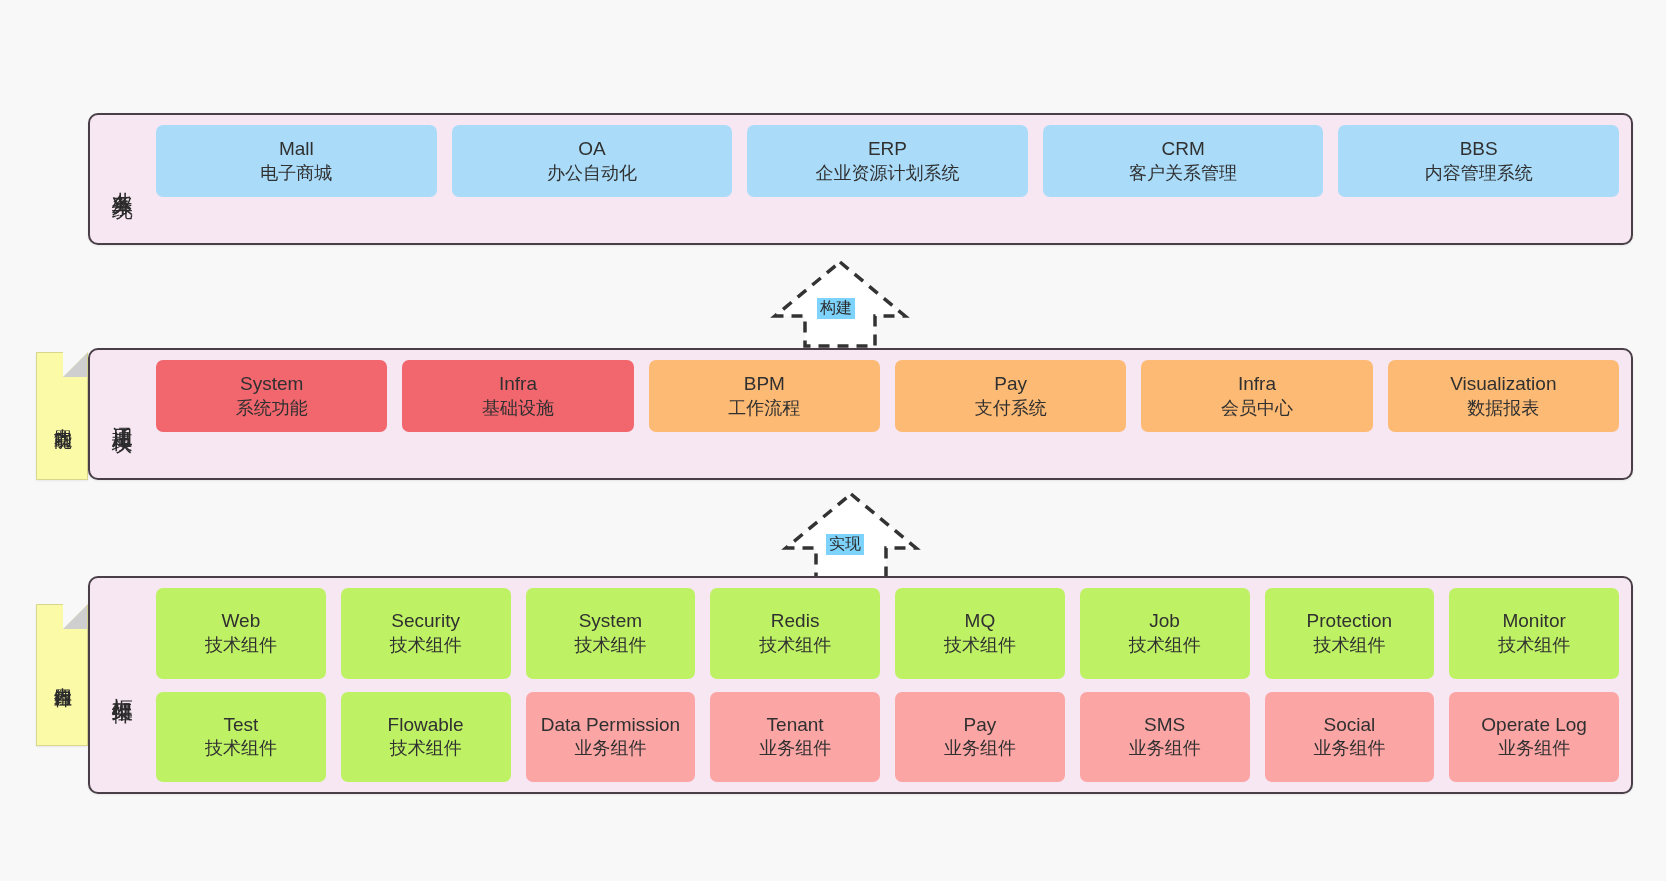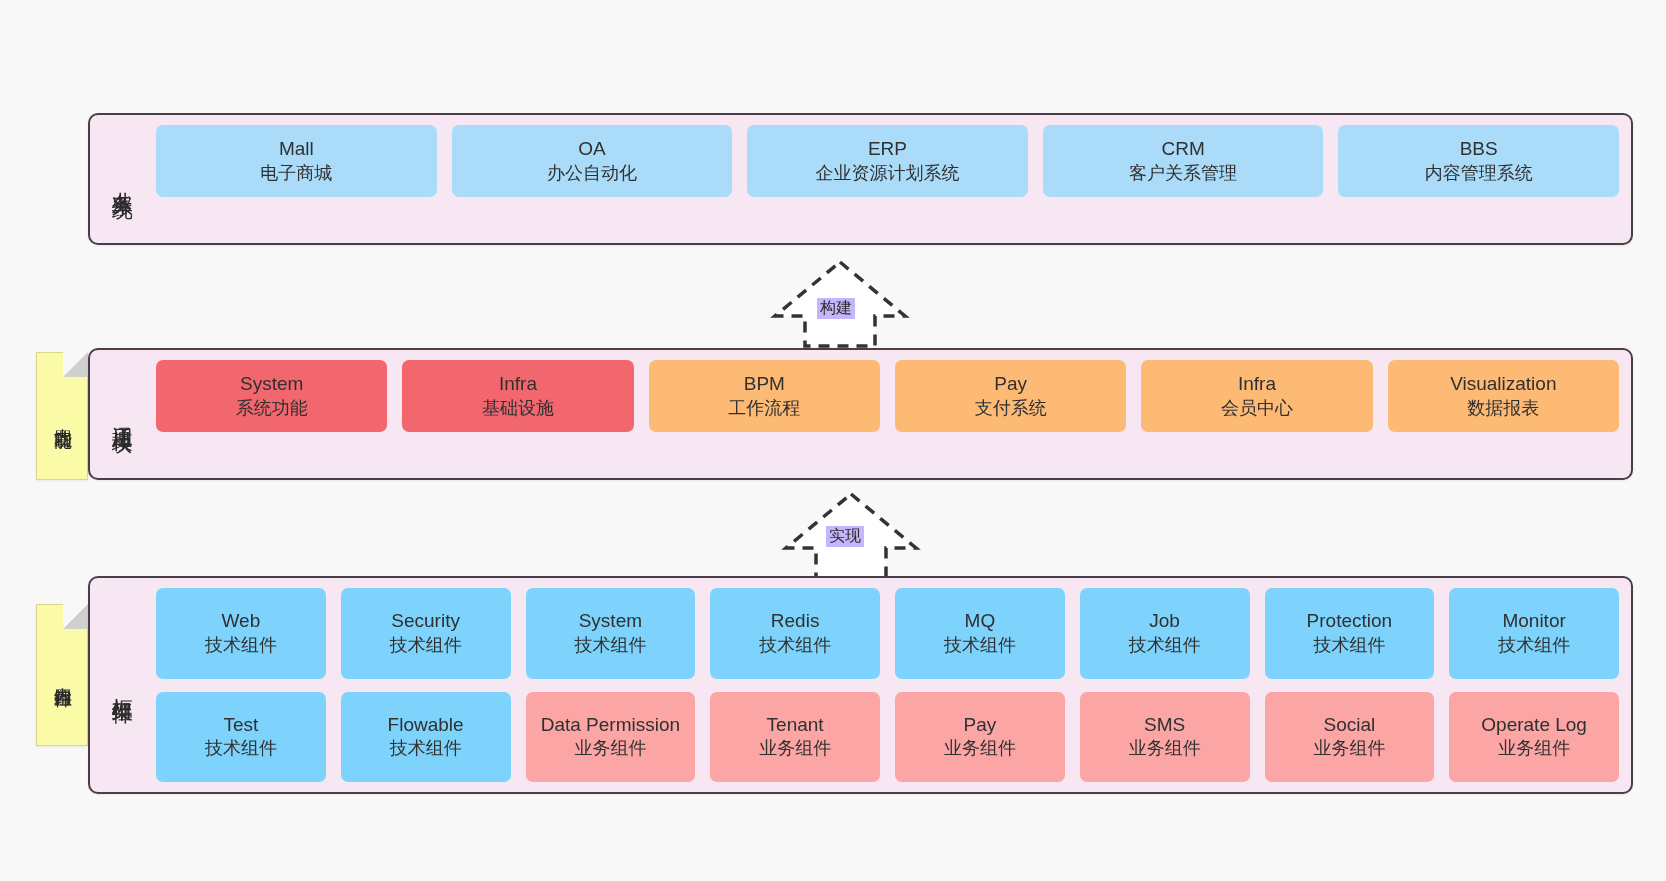--- a/index.html
+++ b/index.html
@@ -57,21 +57,21 @@
     color: #303030;
     padding: 4px 6px;
   }
   .card .en { font-size: 19px; }
   .card .cn { font-size: 18px; }
 
   
   .c-blue       { background: #aadcfa; }
   .c-red        { background: #f2666e; }
   .c-pink       { background: #fdba74; }
-  .c-green      { background: #7dd3fc; }
+  .c-green      { background: #bef264; }
   .c-lightgreen { background: #fca5a5; }
 
   
   #layer-business  { left: 88px;  top: 113px; width: 1545px; height: 132px; }
   #layer-common    { left: 88px;  top: 348px; width: 1545px; height: 132px; }
   #layer-framework { left: 88px;  top: 576px; width: 1545px; height: 218px; }
 
   #layer-business  .cards-area { padding-left: 14px; }
   #layer-common    .cards-area { padding-left: 14px; }
   #layer-framework .cards-area { padding-left: 14px; }
@@ -116,28 +116,28 @@
   #note-builtin-func { left: 36px; top: 352px; width: 52px; height: 128px; }
   #note-builtin-comp { left: 36px; top: 604px; width: 52px; height: 142px; }
 
   
   .arrow { position: absolute; }
   .arrow svg { display: block; overflow: visible; }
   .arrow-label {
     position: absolute;
     font-size: 16px;
     color: #2b2b2b;
-    background: #c4b5fd;
+    background: #7dd3fc;
     padding: 0 3px;
     white-space: nowrap;
   }
   #arrow-build  { left: 755px; top: 258px; width: 170px; height: 88px; }
   #arrow-impl   { left: 766px; top: 490px; width: 170px; height: 88px; }
   #arrow-build .arrow-label  { left: 62px; top: 40px; }
-  #arrow-impl  .arrow-label  { left: 60px; top: 36px; }
+  #arrow-impl  .arrow-label  { left: 60px; top: 44px; }
 </style>
 </head>
 <body>
 
 <div id="canvas">
 
   <div class="layer" id="layer-business">
     <div class="layer-title">业务系统</div>
     <div class="cards-area">
       <div class="card-row">

